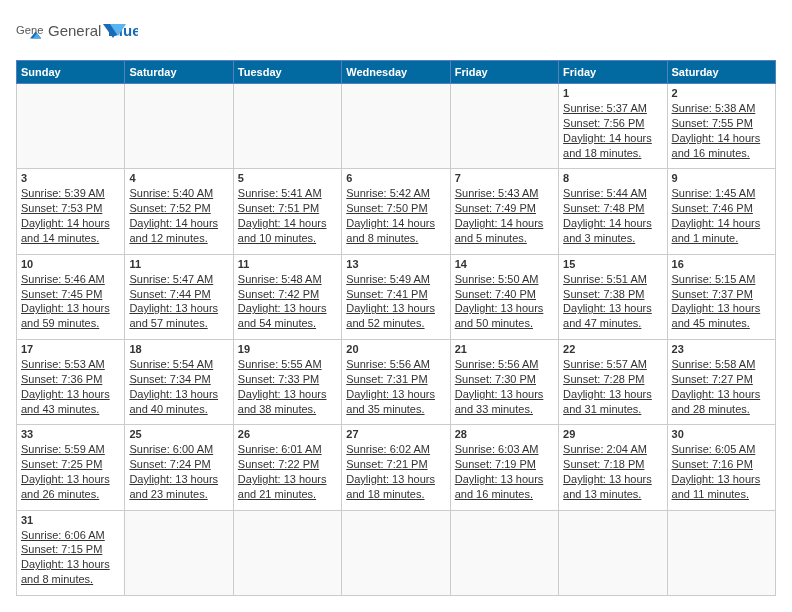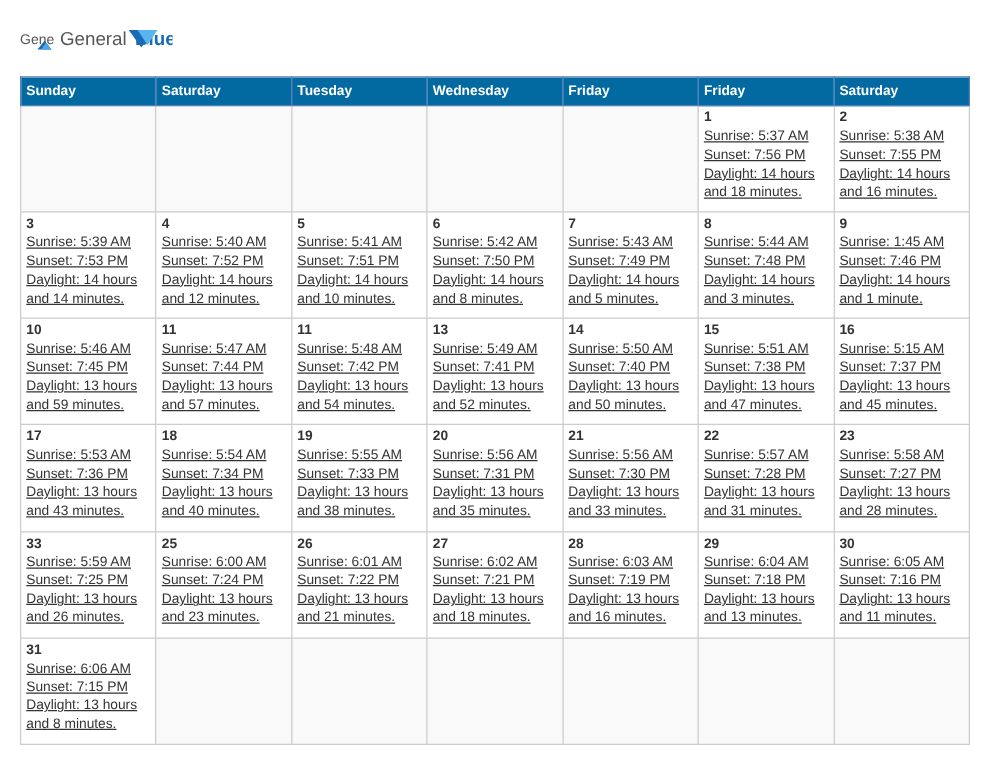--- a/index.html
+++ b/index.html
@@ -332,21 +332,21 @@
           </td>
           <td>
             <span class="day-number">28</span>
             <div class="day-info">Sunrise: 6:03 AM
 Sunset: 7:19 PM
 Daylight: 13 hours
 and 16 minutes.</div>
           </td>
           <td>
             <span class="day-number">29</span>
-            <div class="day-info">Sunrise: 6:04 AM
+            <div class="day-info">Sunrise: 2:04 AM
 Sunset: 7:18 PM
 Daylight: 13 hours
 and 13 minutes.</div>
           </td>
           <td>
             <span class="day-number">30</span>
             <div class="day-info">Sunrise: 6:05 AM
 Sunset: 7:16 PM
 Daylight: 13 hours
 and 11 minutes.</div>

